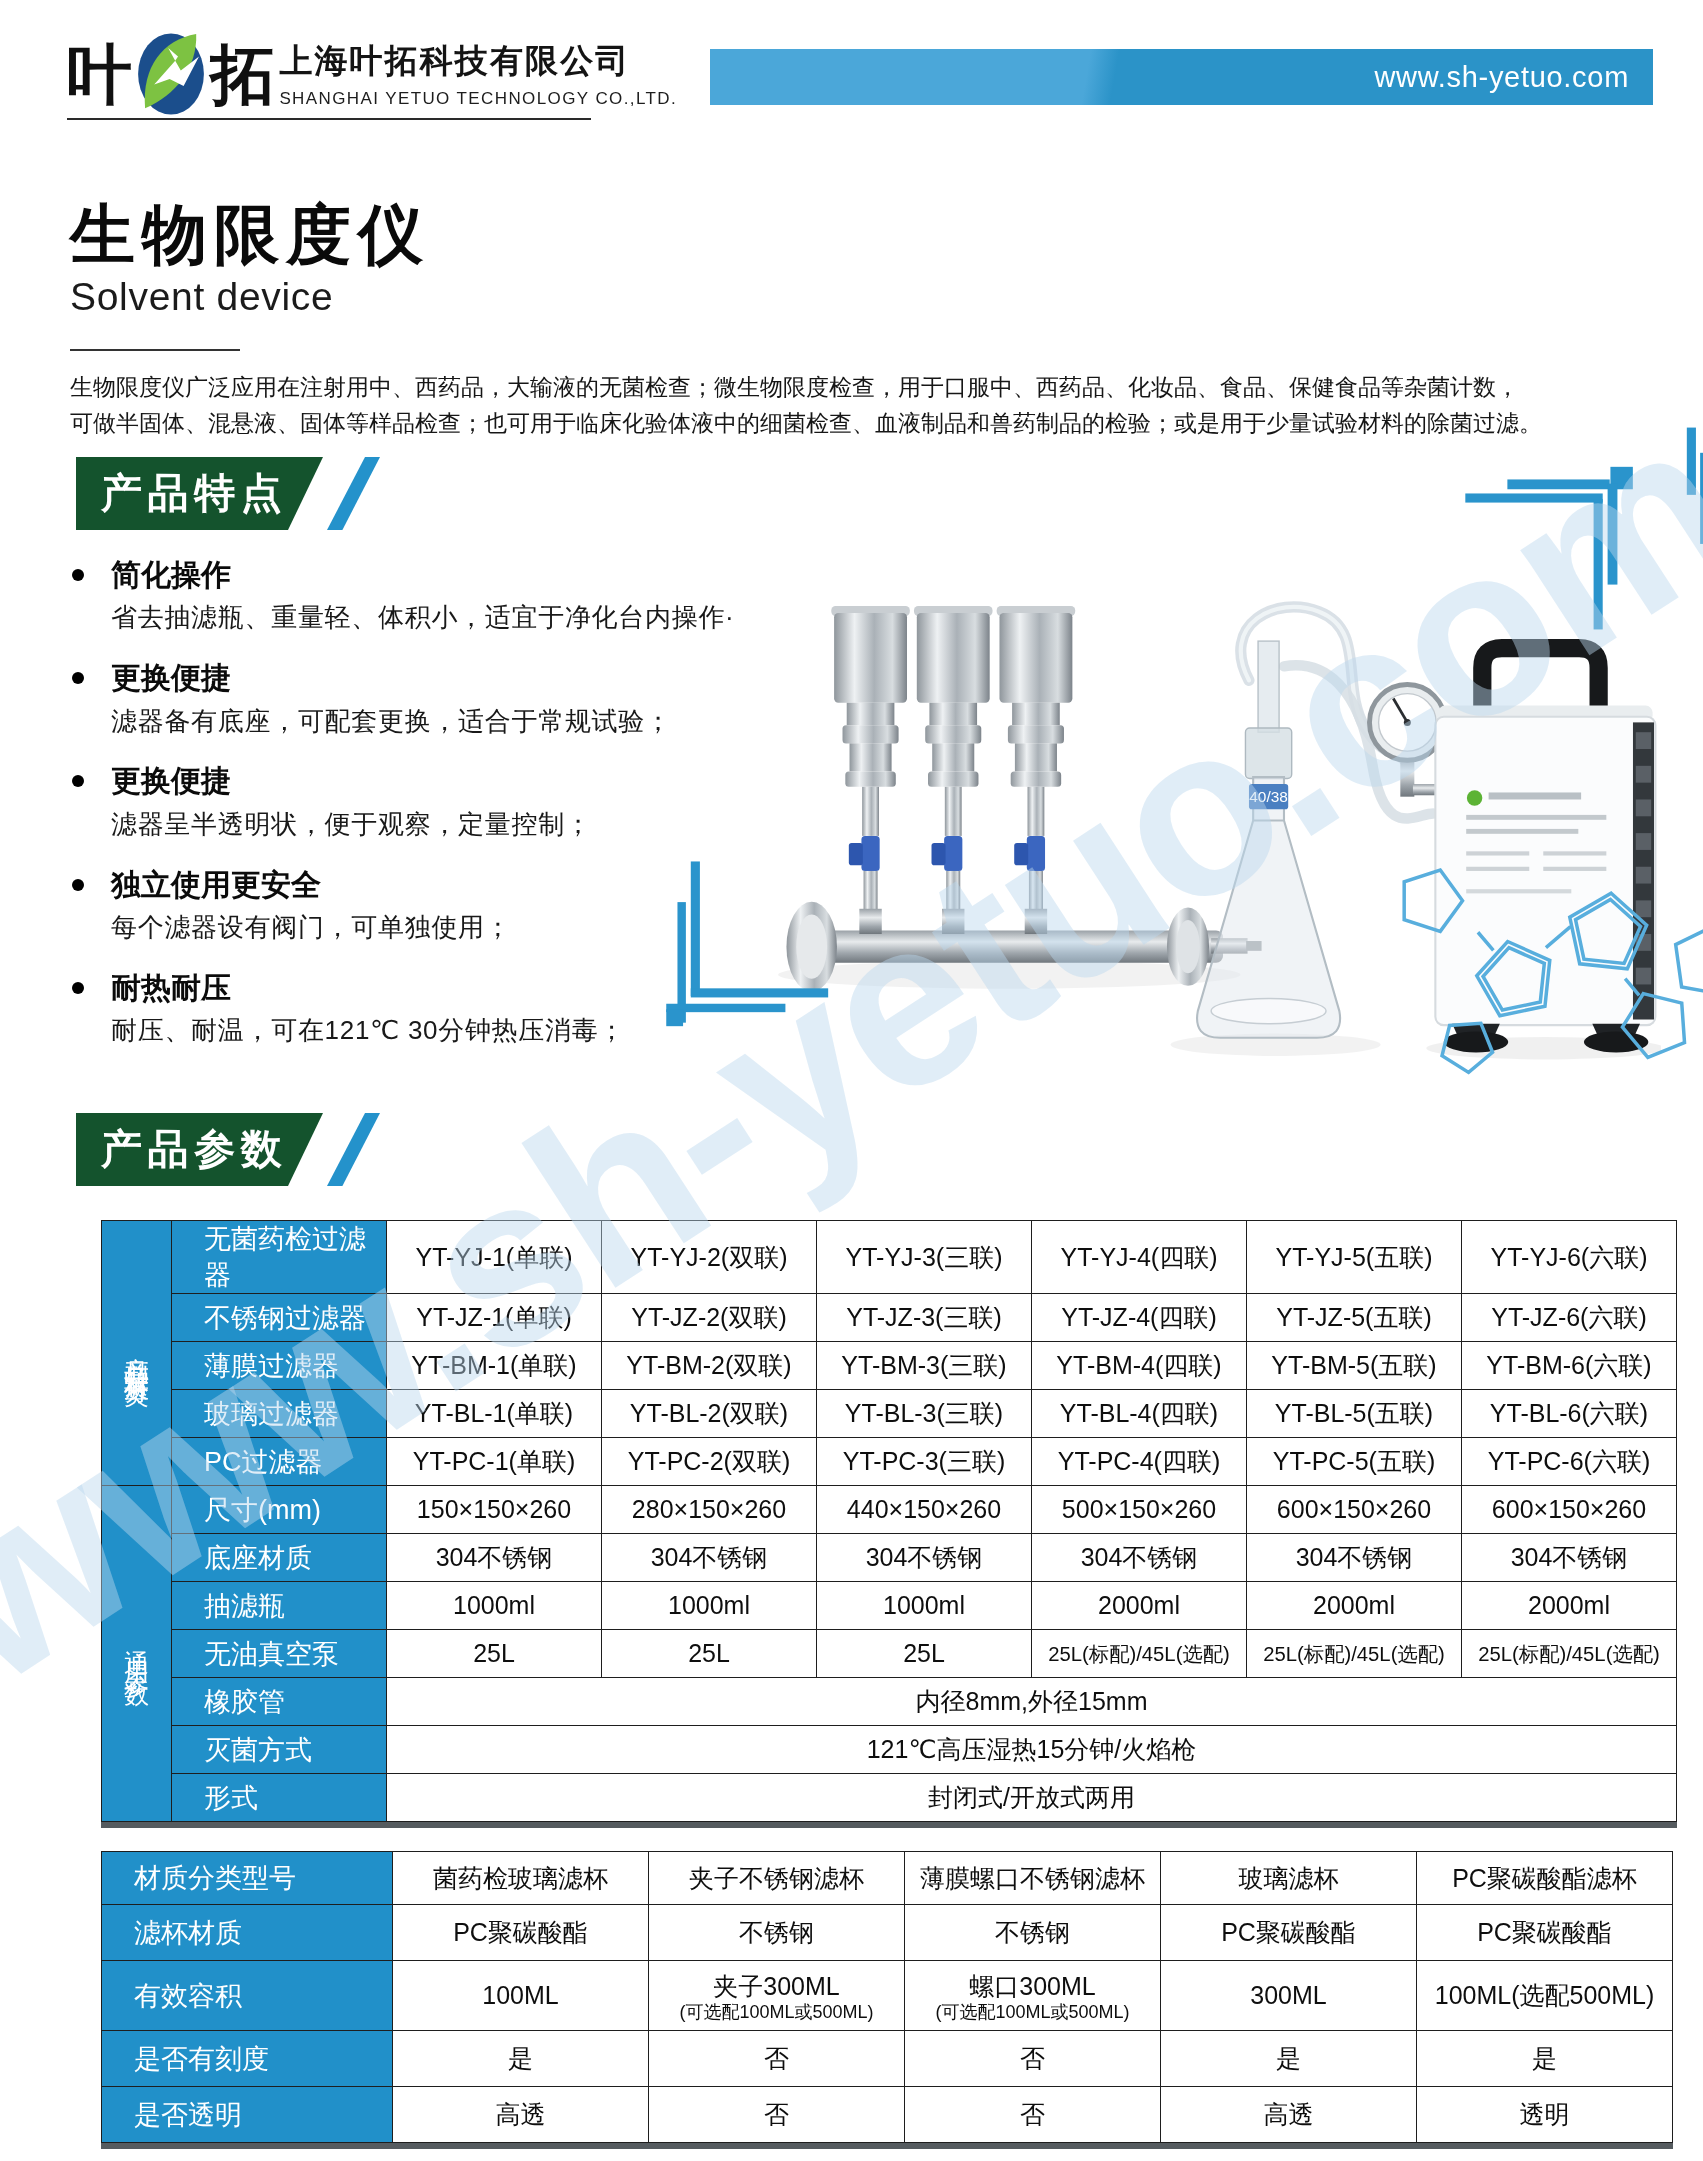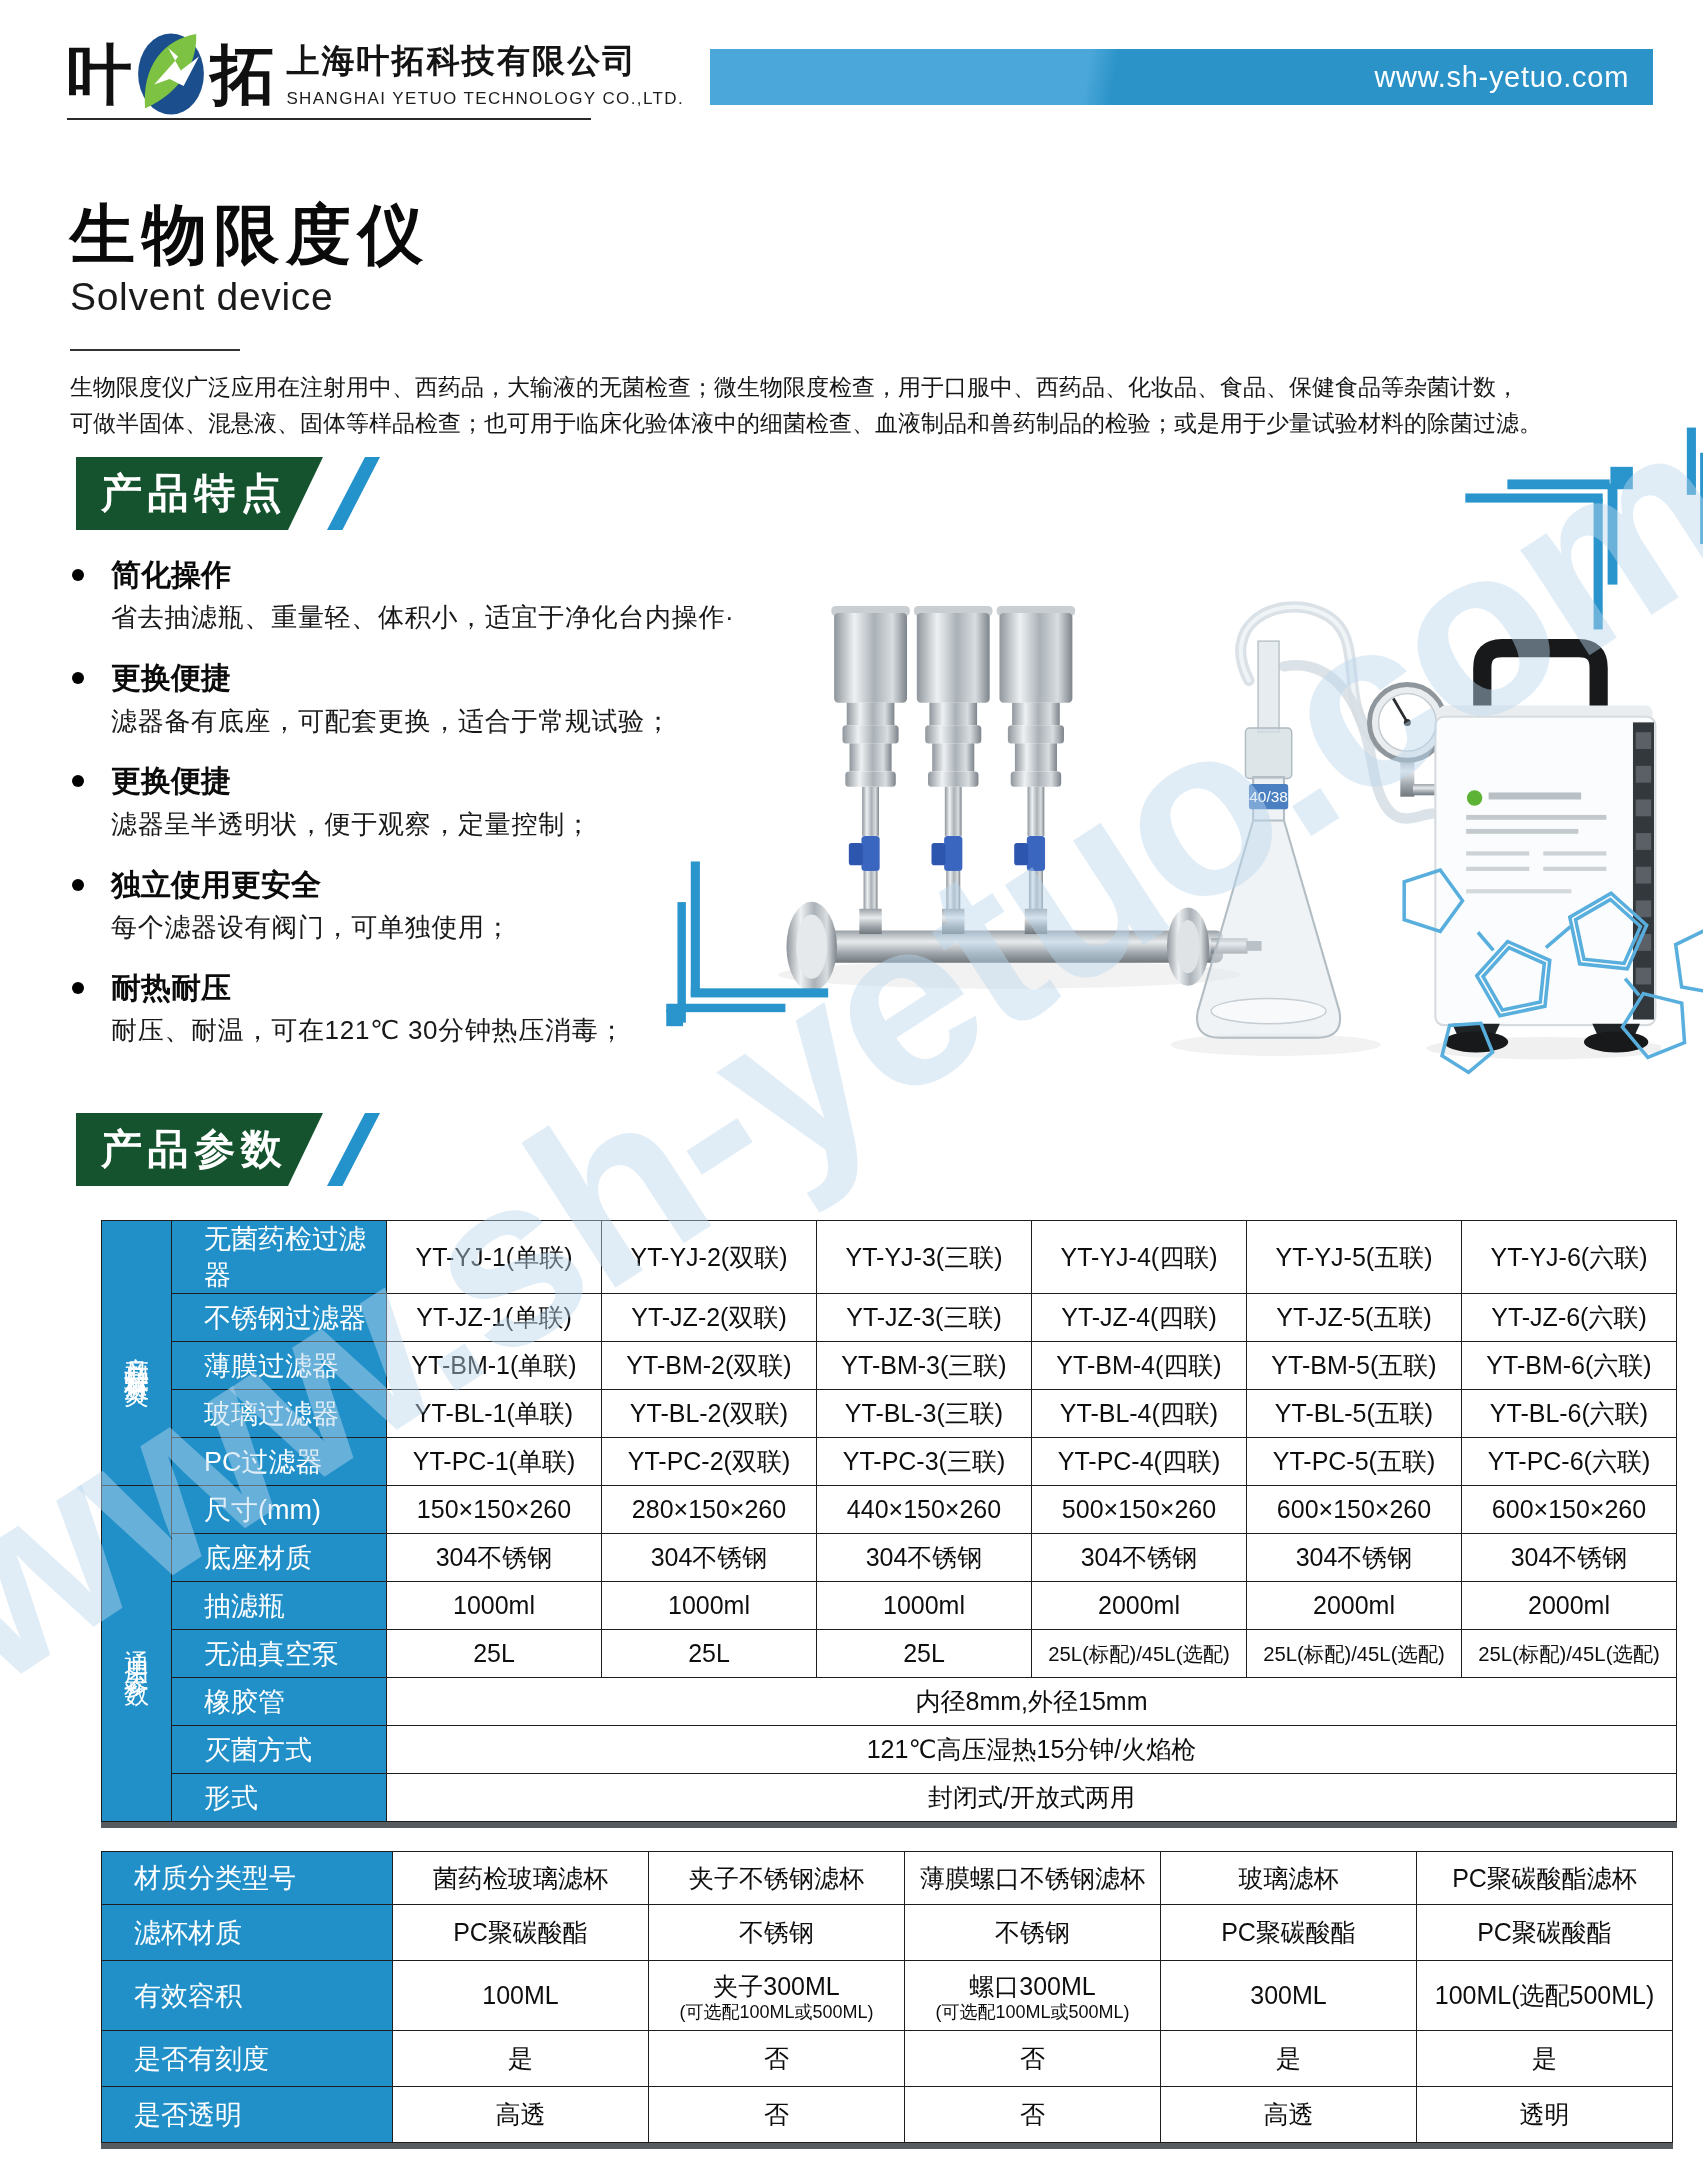--- a/index.html
+++ b/index.html
@@ -6,21 +6,21 @@
   html,body { width:1704px; height:2161px; }
   body {
     position:relative; overflow:hidden; background:#ffffff;
     font-family:"Liberation Sans","DejaVu Sans",sans-serif; color:#111;
   }
 
   
   .logo-row { position:absolute; left:67px; top:31px; display:flex; align-items:center; }
   .logo-char { font-size:65px; font-weight:700; color:#101010; line-height:1; }
   .logo-emblem { width:70px; height:86px; margin:0 4.2px; }
-  .company-block { margin-left:11px; }
+  .company-block { margin-left:4px; }
   .company-cn { font-size:33px; font-weight:700; letter-spacing:2.1px; color:#141414; }
   .company-en { font-size:17px; letter-spacing:1.4px; color:#1d1d1d; margin-top:5.6px; }
   .header-rule { position:absolute; left:67px; top:118px; width:524px; height:2.1px; background:#2a2a2a; }
   .site-ribbon {
     position:absolute; left:710px; top:49px; width:943px; height:56px;
     background:linear-gradient(100deg,#4ba7d9 0%,#4ba7d9 40%,#2b93c8 43%,#2b93c8 100%);
     display:flex; align-items:center; justify-content:flex-end; padding-right:24px;
   }
   .site-ribbon span { color:#fff; font-size:29px; letter-spacing:0.7px; }
 

